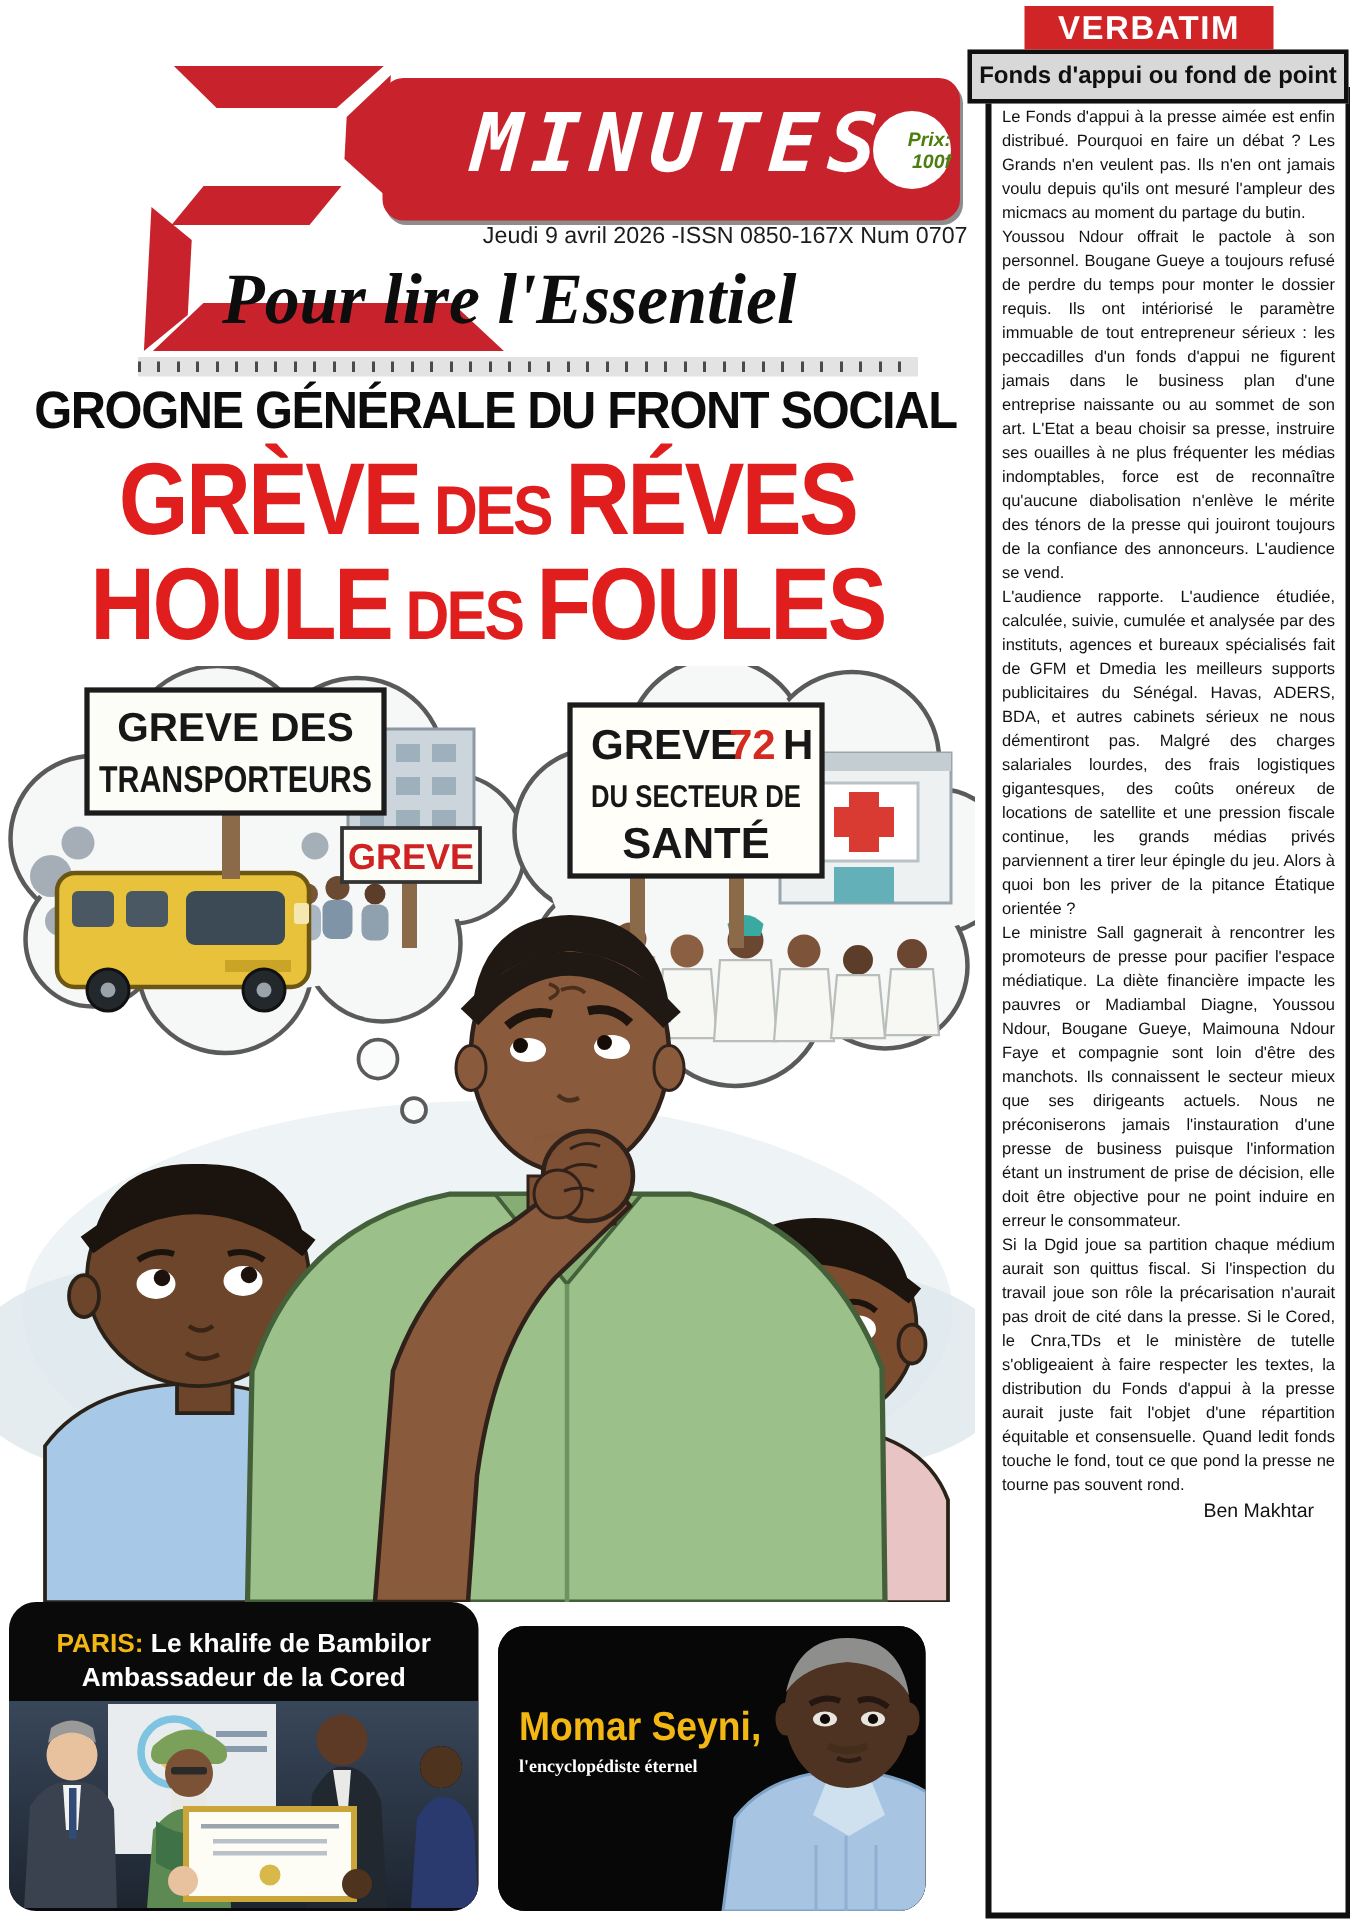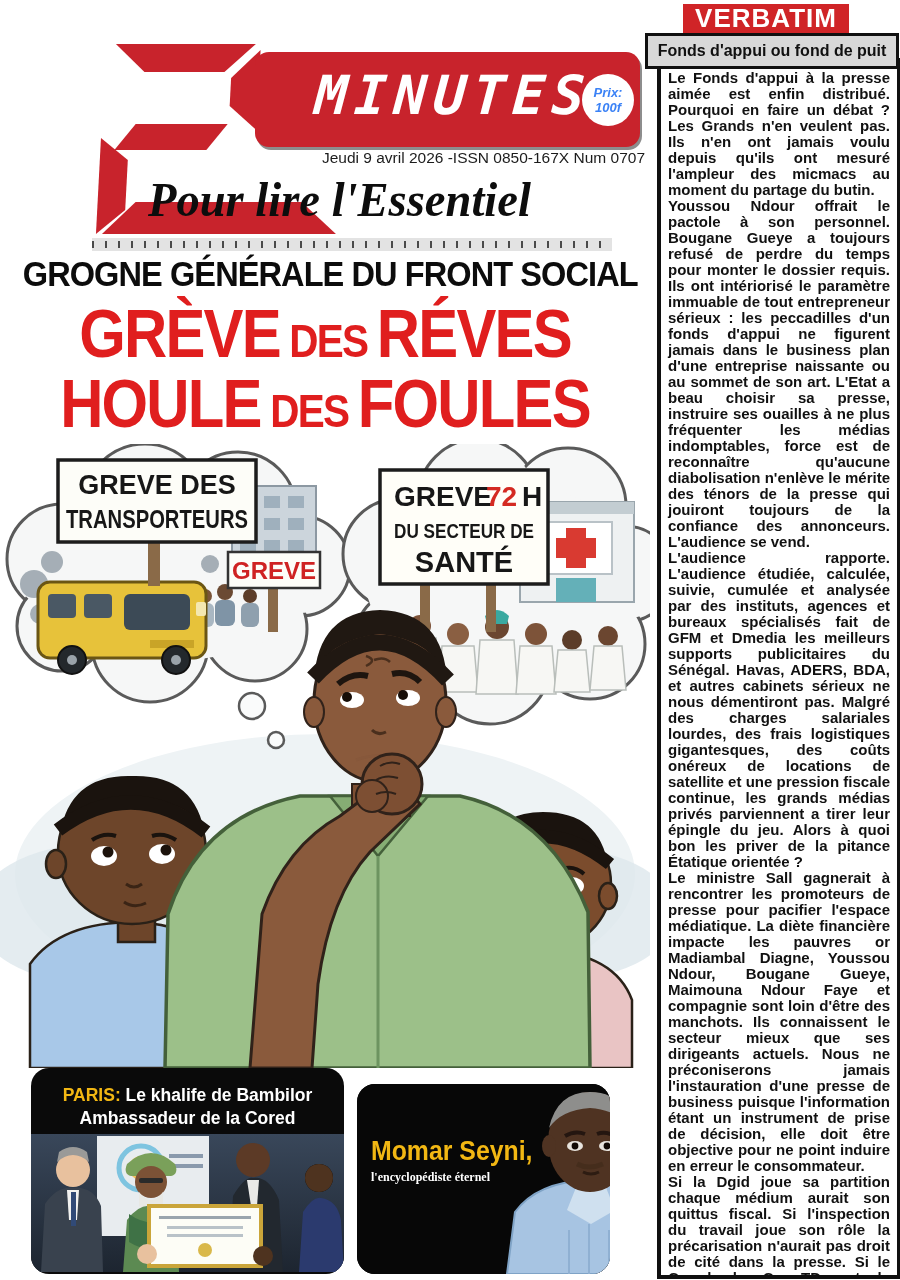--- a/index.html
+++ b/index.html
@@ -1,56 +1,56 @@
 <!DOCTYPE html>
 <html><head>
 <meta charset="utf-8">
 <style>
   html,body{margin:0;padding:0;}
   body{width:900px;height:1280px;background:#fff;font-family:"Liberation Sans",sans-serif;position:relative;overflow:hidden;}
   .abs{position:absolute;}
 
   
   .verbatim-box{left:683px;top:4px;width:166px;height:29px;background:#d02427;color:#fff;
-    font-weight:bold;font-size:26px;letter-spacing:1px;text-align:center;line-height:29px;z-index:6;}
+    font-weight:bold;font-size:22px;letter-spacing:1px;text-align:center;line-height:29px;z-index:6;}
   .article-title-bar{left:645px;top:33px;width:248px;height:30px;background:#d8d8d8;border:3px solid #101010;
     font-weight:bold;font-size:16px;color:#101010;text-align:center;line-height:30px;z-index:5;}
   .article-box{left:657px;top:58px;width:222px;height:1205px;background:#fff;border:4px solid #101010;
     padding:8px 7px 0 7px;z-index:4;overflow:hidden;}
-  .article-box p{margin:0;font-size:15px;line-height:16px;color:#111;text-align:justify;font-weight:bold;}
+  .article-box p{margin:0;font-size:11px;line-height:16px;color:#111;text-align:justify;}
   .article-byline{font-weight:normal;text-align:right;font-size:13px;line-height:17px;color:#111;padding-right:14px;}
 
   
   .minutes-box{left:255px;top:52px;width:385px;height:95px;background:#c8232c;border-radius:14px;
     box-shadow:2px 3px 0 #8d8d8d;z-index:2;}
   .minutes-word{position:absolute;left:60px;top:12px;width:260px;color:#fff;
     font-family:"DejaVu Sans Mono",monospace;font-weight:bold;font-style:italic;
     font-size:54px;letter-spacing:7px;transform:skewX(-4deg);}
   .price-circle{position:absolute;right:6px;top:22px;width:52px;height:52px;border-radius:50%;background:#fff;
-    color:#3b82f6;font-weight:bold;font-style:italic;text-align:center;font-size:13px;line-height:15px;padding-top:11px;box-sizing:border-box;}
+    color:#4d7c0f;font-weight:bold;font-style:italic;text-align:right;font-size:13px;line-height:15px;padding-top:11px;box-sizing:border-box;}
   .dateline{left:250px;top:149px;width:395px;text-align:right;font-size:15.5px;color:#1c1c1c;z-index:2;}
   .tagline{left:148px;top:172px;width:480px;font-family:"Liberation Serif",serif;font-style:italic;font-weight:bold;
     font-size:48px;color:#0d0d0d;white-space:nowrap;transform:scaleX(.97);transform-origin:left;z-index:2;}
   .barcode{left:92px;top:238px;width:520px;height:13px;background:#e3e3e3;
     background-image:repeating-linear-gradient(90deg,#4a4a4a 0 2px,transparent 2px 13px);
     background-size:100% 7px;background-position:0 3px;background-repeat:no-repeat;z-index:2;}
 
   
   .kicker{left:0;top:254px;width:650px;text-align:center;font-weight:900;font-size:35px;color:#0c0c0c;
     transform:scaleX(.93);transform-origin:center;letter-spacing:-1px;white-space:nowrap;}
   .redline{left:0;width:650px;text-align:center;color:#e01e1e;font-weight:900;white-space:nowrap;
     transform:scaleX(.88);transform-origin:center;letter-spacing:-2px;}
   .redline .big{font-size:68px;}
   .redline .small{font-size:46px;}
   #red1{top:294px;} #red2{top:364px;}
 
   
-  .card{background:#0a0a0a;border-radius:18px;overflow:hidden;z-index:3;margin-left:25px;}
+  .card{background:#0a0a0a;border-radius:18px;overflow:hidden;z-index:3;}
   #card-left{left:6px;top:1068px;width:313px;height:206px;}
-  #card-right{left:332px;top:1084px;width:253px;height:190px;}
+  #card-right{left:332px;top:1084px;width:253px;height:190px;padding-left:32px;}
   .card-left-title{padding:16px 6px 4px 6px;text-align:center;font-weight:bold;font-size:17.5px;line-height:23px;color:#fff;}
   .gold{color:#f2b713;}
   .card-right-text{position:absolute;left:14px;top:52px;width:170px;z-index:2;}
   .card-right-title{color:#f2b713;font-weight:900;font-size:27px;line-height:30px;white-space:nowrap;transform:scaleX(.92);transform-origin:left;}
   .card-right-sub{color:#fff;font-family:"Liberation Serif",serif;font-weight:bold;font-size:12px;margin-top:4px;white-space:nowrap;}
 
   svg text{font-family:"Liberation Sans",sans-serif;}
 </style>
 </head>
 <body>
@@ -297,21 +297,21 @@
     <path d="M356,316 q22,-8 44,-2" fill="none" stroke="#30201408" stroke-width="3"></path>
 
     <path d="M250,624 L262,470 Q286,402 340,372 L396,330 L420,360 L370,408 Q330,452 318,540 L312,624 Z" fill="#8a5a3c" stroke="#30221a" stroke-width="3"></path>
     <circle cx="392" cy="340" r="30" fill="#7d4f33" stroke="#30221a" stroke-width="3"></circle>
     <circle cx="372" cy="352" r="16" fill="#7d4f33" stroke="#30221a" stroke-width="2"></circle>
     <path d="M380,322 q10,-6 20,-2 M376,336 q10,-6 22,-2 M376,350 q10,-4 20,0" fill="none" stroke="#30221a" stroke-width="2"></path>
   </g>
 </svg>
 
 <div class="abs verbatim-box">VERBATIM</div>
-<div class="abs article-title-bar">Fonds d'appui ou fond de puit</div>
+<div class="abs article-title-bar">Fonds d'appui ou fond de point</div>
 <div class="abs article-box">
   <div>
       <p>Le Fonds d'appui à la presse aimée est enfin distribué. Pourquoi en faire un débat ? Les Grands n'en veulent pas. Ils n'en ont jamais voulu depuis qu'ils ont mesuré l'ampleur des micmacs au moment du partage du butin.</p>
       <p>Youssou Ndour offrait le pactole à son personnel. Bougane Gueye a toujours refusé de perdre du temps pour monter le dossier requis. Ils ont intériorisé le paramètre immuable de tout entrepreneur sérieux : les peccadilles d'un fonds d'appui ne figurent jamais dans le business plan d'une entreprise naissante ou au sommet de son art. L'Etat a beau choisir sa presse, instruire ses ouailles à ne plus fréquenter les médias indomptables, force est de reconnaître qu'aucune diabolisation n'enlève le mérite des ténors de la presse qui jouiront toujours de la confiance des annonceurs. L'audience se vend.</p>
       <p>L'audience rapporte. L'audience étudiée, calculée, suivie, cumulée et analysée par des instituts, agences et bureaux spécialisés fait de GFM et Dmedia les meilleurs supports publicitaires du Sénégal. Havas, ADERS, BDA, et autres cabinets sérieux ne nous démentiront pas. Malgré des charges salariales lourdes, des frais logistiques gigantesques, des coûts onéreux de locations de satellite et une pression fiscale continue, les grands médias privés parviennent a tirer leur épingle du jeu. Alors à quoi bon les priver de la pitance Étatique orientée ?</p>
       <p>Le ministre Sall gagnerait à rencontrer les promoteurs de presse pour pacifier l'espace médiatique. La diète financière impacte les pauvres or Madiambal Diagne, Youssou Ndour, Bougane Gueye, Maimouna Ndour Faye et compagnie sont loin d'être des manchots. Ils connaissent le secteur mieux que ses dirigeants actuels. Nous ne préconiserons jamais l'instauration d'une presse de business puisque l'information étant un instrument de prise de décision, elle doit être objective pour ne point induire en erreur le consommateur.</p>
       <p>Si la Dgid joue sa partition chaque médium aurait son quittus fiscal. Si l'inspection du travail joue son rôle la précarisation n'aurait pas droit de cité dans la presse. Si le Cored, le Cnra,TDs et le ministère de tutelle s'obligeaient à faire respecter les textes, la distribution du Fonds d'appui à la presse aurait juste fait l'objet d'une répartition équitable et consensuelle. Quand ledit fonds touche le fond, tout ce que pond la presse ne tourne pas souvent rond.</p>
     </div>
   <div class="article-byline">Ben Makhtar</div>
 </div>

